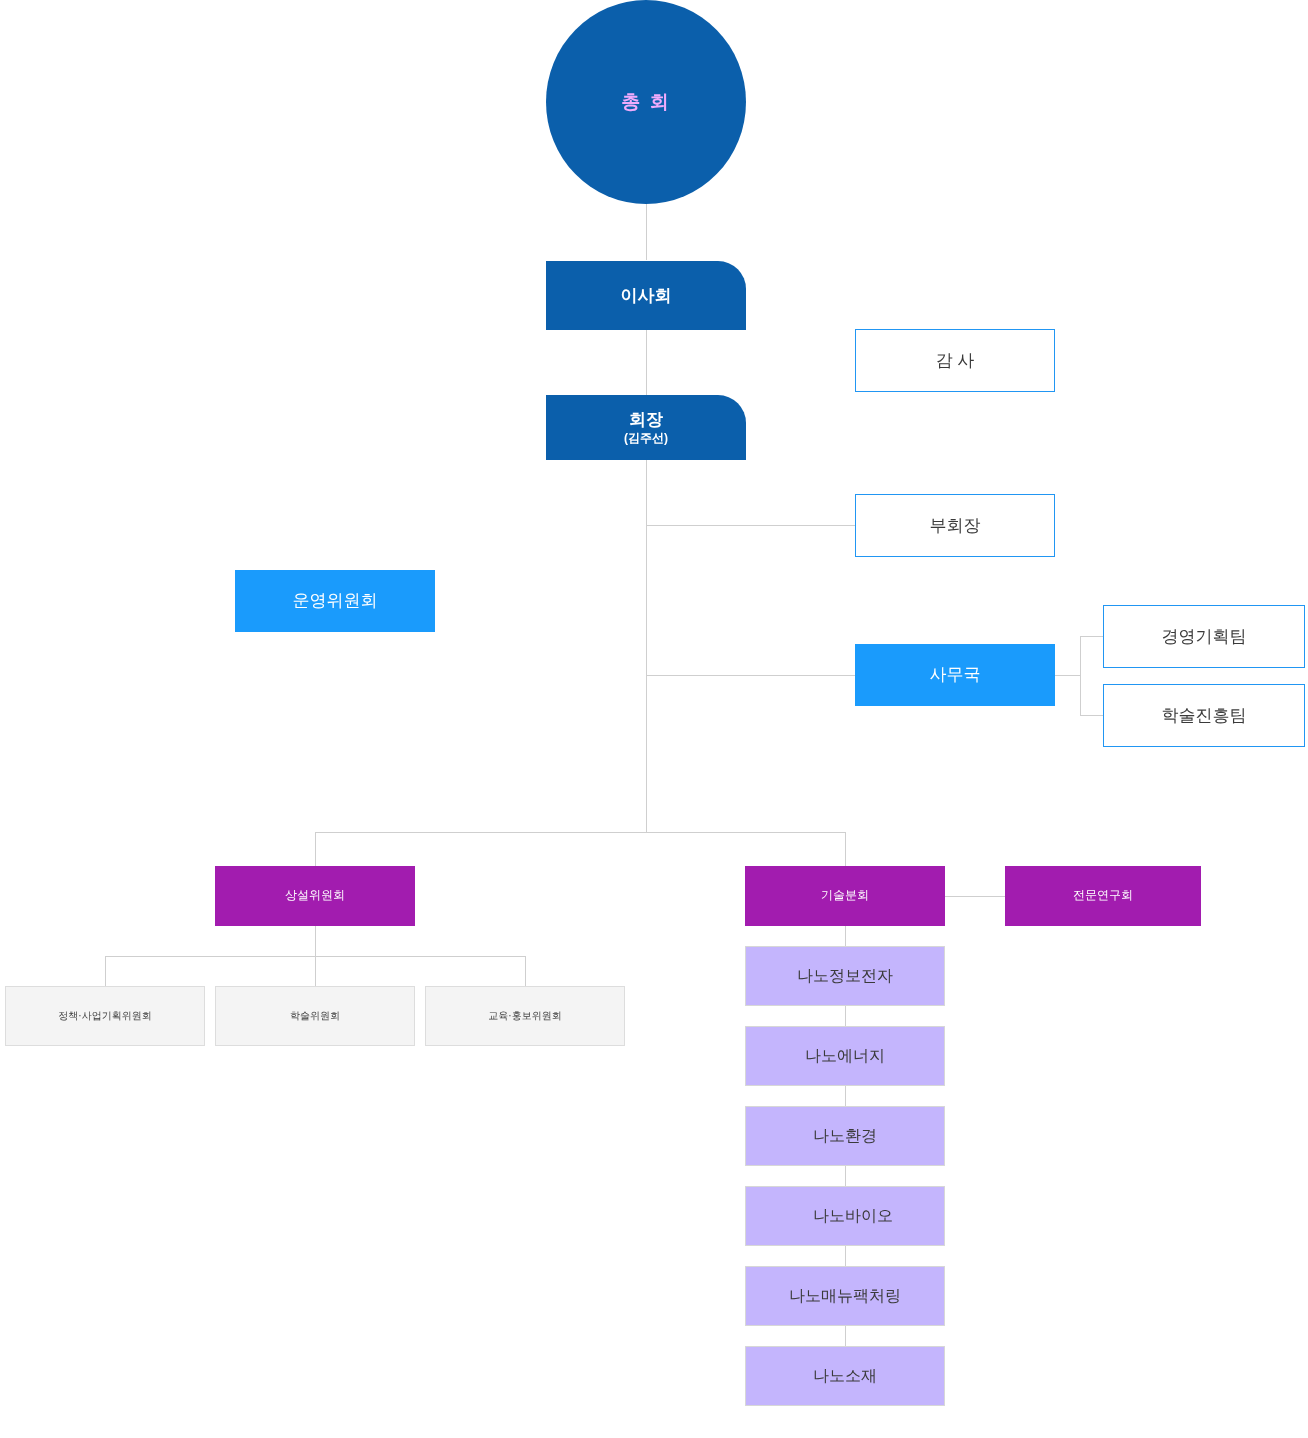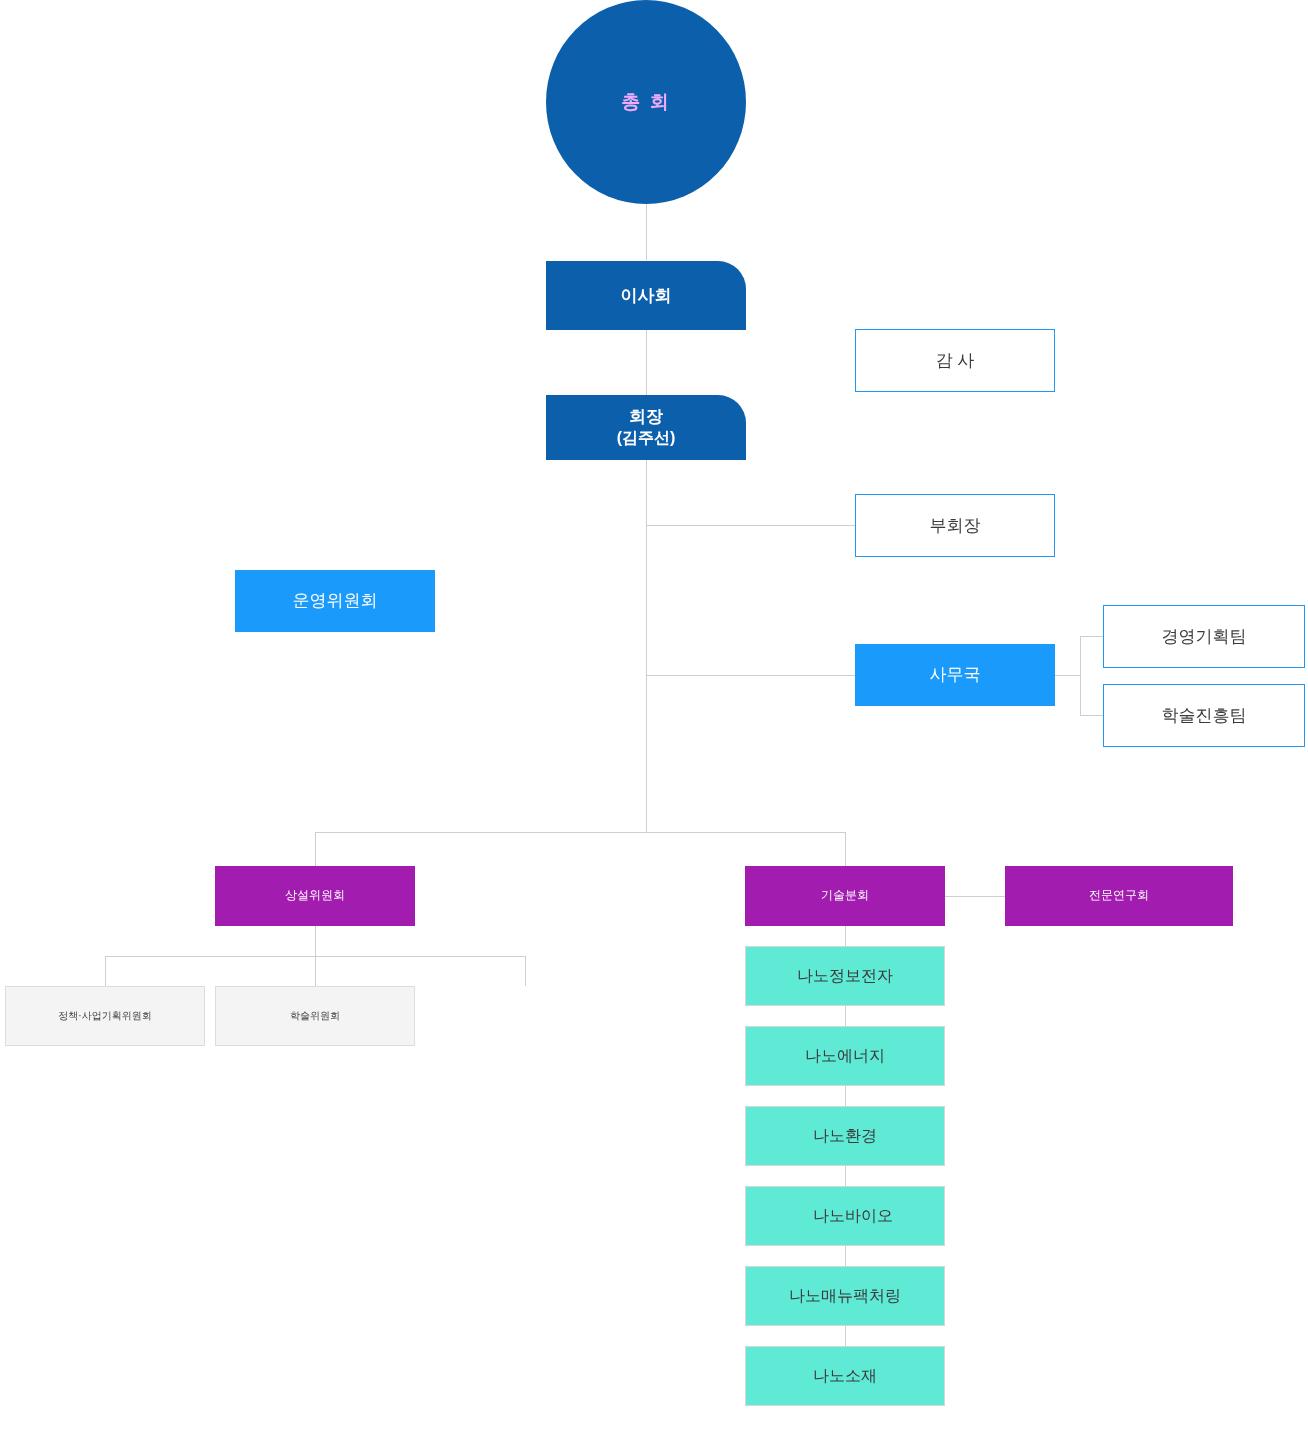--- a/index.html
+++ b/index.html
@@ -52,21 +52,21 @@
   
   .navy {
     background: #0B5FAB;
     color: #ffffff;
     font-size: 17px;
     font-weight: bold;
     border-radius: 0 28px 0 0;
   }
   .navy .sub {
     font-weight: bold;
-    font-size: 16px;
+    font-size: 12px;
   }
 
   
   .cyan {
     background: #1A9BFC;
     color: #ffffff;
     font-size: 17px;
   }
 
   
@@ -87,21 +87,21 @@
   
   .lightgray {
     background: #F4F4F4;
     border: 1px solid #dddddd;
     color: #3a3a3a;
     font-size: 10px;
   }
 
   
   .plain {
-    background: #5eead4;
+    background: #c4b5fd;
     border: 1px solid #d7d7d7;
     color: #3a3a3a;
     font-size: 16px;
   }
 
   .stack { display: block; }
   .stack .l1 { display: block; }
   .stack .l2 { display: block; }
 </style>
 </head>
@@ -187,26 +187,29 @@
   </div>
 
   <div class="node lightgray" style="left:5px; top:986px; width:200px; height:60px;">
     <span>정책·사업기획위원회</span>
   </div>
 
   <div class="node lightgray" style="left:215px; top:986px; width:200px; height:60px;">
     <span>학술위원회</span>
   </div>
 
+  <div class="node lightgray" style="left:425px; top:986px; width:200px; height:60px;">
+    <span>교육·홍보위원회</span>
+  </div>
 
   <div class="node gray" style="left:745px; top:866px; width:200px; height:60px;">
     <span>기술분회</span>
   </div>
 
-  <div class="node gray" style="left:1005px; top:866px; width:228px; height:60px;">
+  <div class="node gray" style="left:1005px; top:866px; width:196px; height:60px;">
     <span>전문연구회</span>
   </div>
 
   <div class="node plain" style="left:745px; top:946px; width:200px; height:60px;">
     <span>나노정보전자</span>
   </div>
 
   <div class="node plain" style="left:745px; top:1026px; width:200px; height:60px;">
     <span>나노에너지</span>
   </div>

